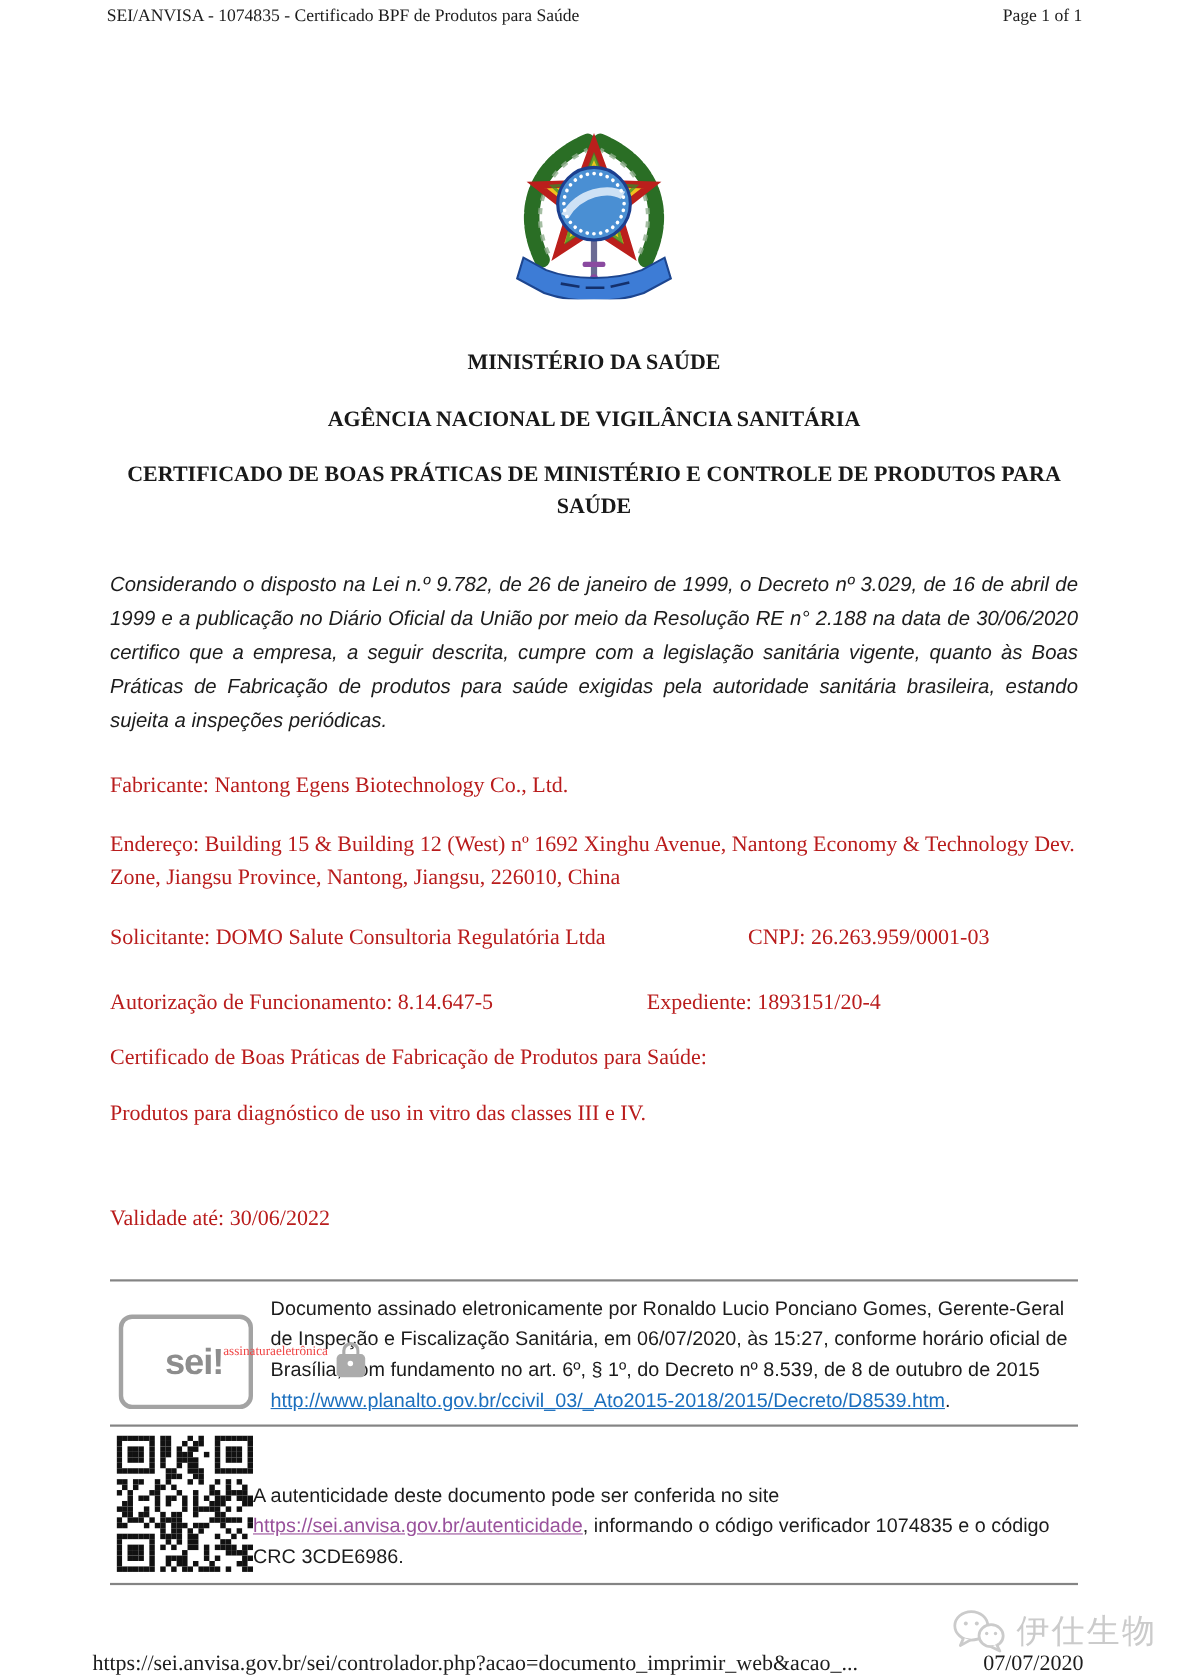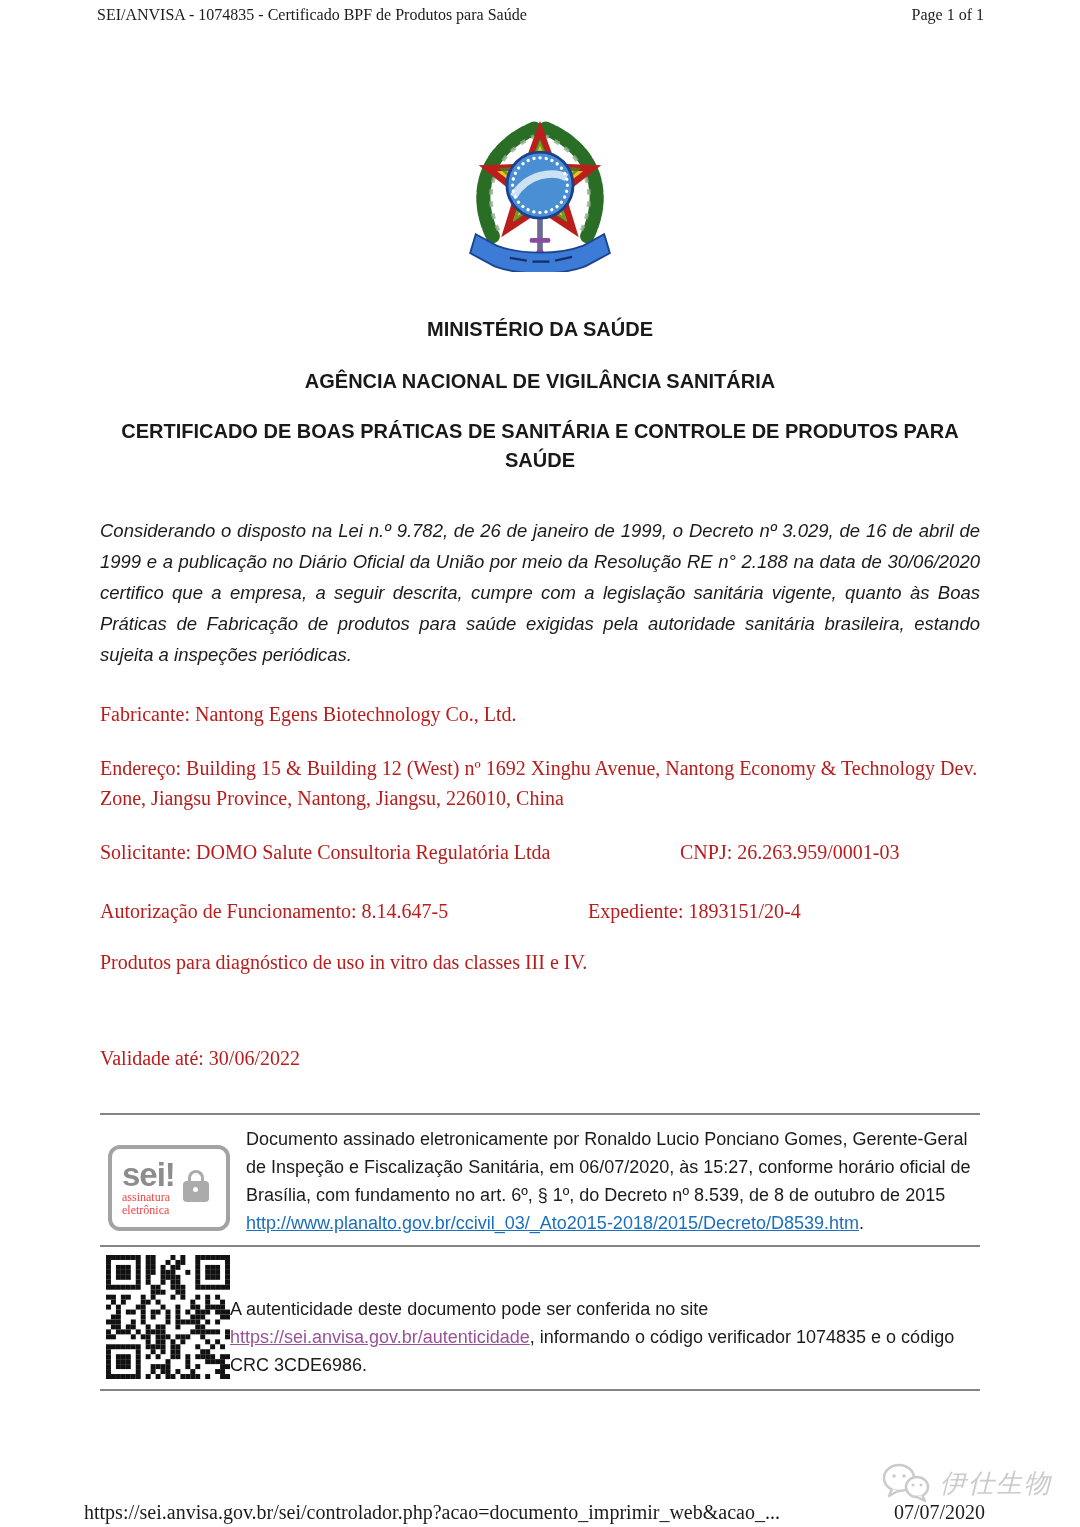--- a/index.html
+++ b/index.html
@@ -11,21 +11,21 @@
   .page-header {
     position:absolute; top:6px; left:97px; right:96px;
     display:flex; justify-content:space-between; align-items:baseline;
     font-size:16px; color:#1c1c1c;
   }
   .content { position:absolute; left:100px; width:880px; top:0; }
 
   .emblem-wrap { margin:104px auto 0; width:152px; height:168px; }
 
   .t-center {
-    text-align:center; font-family:Liberation Sans, sans-serif;
+    text-align:center; font-family:Liberation Serif, serif;
     font-weight:bold; font-size:20px; color:#191919;
   }
   .t1 { margin-top:46px; }
   .t2 { margin-top:29px; }
   .t3 { margin-top:24px; line-height:29px; }
 
   .preamble {
     margin-top:40px; font-family:"Liberation Sans", sans-serif;
     font-style:italic; font-size:18.5px; line-height:31px;
     text-align:justify; color:#1c1c1c;
@@ -45,21 +45,21 @@
   .rule { border:none; border-top:2px solid #848484; margin-top:40px; }
   .rule2 { border:none; border-top:2px solid #848484; }
 
   .sig-row { display:flex; gap:16px; padding:10px 0 8px 8px; }
   .sei-box {
     flex:none; width:122px; height:86px; margin-top:20px;
     border:4px solid #a3a3a3; border-radius:12px;
     display:flex; align-items:center; gap:8px; padding:6px 8px 6px 10px;
     background:#fff;
   }
-  .sei-left { display:flex; flex-direction:column; }
+  .sei-left { display:flex; flex-direction:row;margin-left:28px; }
   .sei-brand {
     font-family:"Liberation Sans", sans-serif; font-weight:bold;
     font-size:33px; line-height:32px; color:#8d8d8d; letter-spacing:-1px;
   }
   .sei-sub {
     font-family:Liberation Serif, serif; font-size:12px;
     line-height:13px; color:#ef4444;
   }
   .lock { position:relative; width:26px; height:21px; border-radius:4px;
     background:#ababab; margin-top:6px; flex:none; }
@@ -79,22 +79,22 @@
 
   .qr-row { display:flex; padding:8px 0 10px 6px; align-items:flex-end; }
   .qr-svg { flex:none; width:124px; height:124px; fill:#111; background:#fff; }
   .auth-text { margin-top:16px; }
 
   .watermark {
     position:absolute; top:1462px; right:28px;
     display:flex; align-items:center; gap:8px; color:#cbcbcb;
   }
   .watermark-text {
-    font-family:"Liberation Sans", sans-serif; font-size:26px;
-    letter-spacing:2px; color:#cbcbcb;font-style:italic;
+    font-family:"Liberation Sans", sans-serif; font-size:30px;
+    letter-spacing:2px; color:#cbcbcb;
   }
   .page-footer {
     position:absolute; bottom:3px; left:84px; right:95px;
     display:flex; justify-content:space-between; align-items:baseline;
     font-size:20px; color:#1c1c1c;
   }
 </style>
 </head>
 <body>
 
@@ -128,37 +128,38 @@
       <g stroke="#14306b" stroke-width="2.5">
         <line x1="48" y1="163" x2="66" y2="166"></line>
         <line x1="72" y1="167" x2="90" y2="167"></line>
         <line x1="96" y1="166" x2="114" y2="162"></line>
       </g>
     </svg>
   </div>
 
   <div class="t-center t1">MINISTÉRIO DA SAÚDE</div>
   <div class="t-center t2">AGÊNCIA NACIONAL DE VIGILÂNCIA SANITÁRIA</div>
-  <div class="t-center t3">CERTIFICADO DE BOAS PRÁTICAS DE SANITÁRIA E CONTROLE DE PRODUTOS PARA SAÚDE</div>
+  <div class="t-center t3">CERTIFICADO DE BOAS PRÁTICAS DE MINISTÉRIO E CONTROLE DE PRODUTOS PARA SAÚDE</div>
 
   <p class="preamble">Considerando o disposto na Lei n.º 9.782, de 26 de janeiro de 1999, o Decreto nº 3.029, de 16 de abril de 1999 e a publicação no Diário Oficial da União por meio da Resolução RE n° 2.188 na data de 30/06/2020 certifico que a empresa, a seguir descrita, cumpre com a legislação sanitária vigente, quanto às Boas Práticas de Fabricação de produtos para saúde exigidas pela autoridade sanitária brasileira, estando sujeita a inspeções periódicas.</p>
 
   <p class="serif-line m-fab">Fabricante: Nantong Egens Biotechnology Co., Ltd.</p>
   <p class="serif-line m-end">Endereço: Building 15 &amp; Building 12 (West) nº 1692 Xinghu Avenue, Nantong Economy &amp; Technology Dev. Zone, Jiangsu Province, Nantong, Jiangsu, 226010, China</p>
 
   <div class="serif-line m-sol">
     <span class="cell-a">Solicitante: DOMO Salute Consultoria Regulatória Ltda</span>
     <span>CNPJ: 26.263.959/0001-03</span>
   </div>
 
   <div class="serif-line m-aut">
     <span class="cell-a">Autorização de Funcionamento: 8.14.647-5</span>
     <span>Expediente: 1893151/20-4</span>
   </div>
 
+  <p class="serif-line m-esc">Certificado de Boas Práticas de Fabricação de Produtos para Saúde:</p>
   <p class="serif-line m-pro">Produtos para diagnóstico de uso in vitro das classes III e IV.</p>
   <p class="serif-line m-val">Validade até: 30/06/2022</p>
 
   <hr class="rule">
 
   <div class="sig-row">
     <div class="sei-box">
       <div class="sei-left">
         <span class="sei-brand">sei!</span>
         <span class="sei-sub">assinatura</span>

